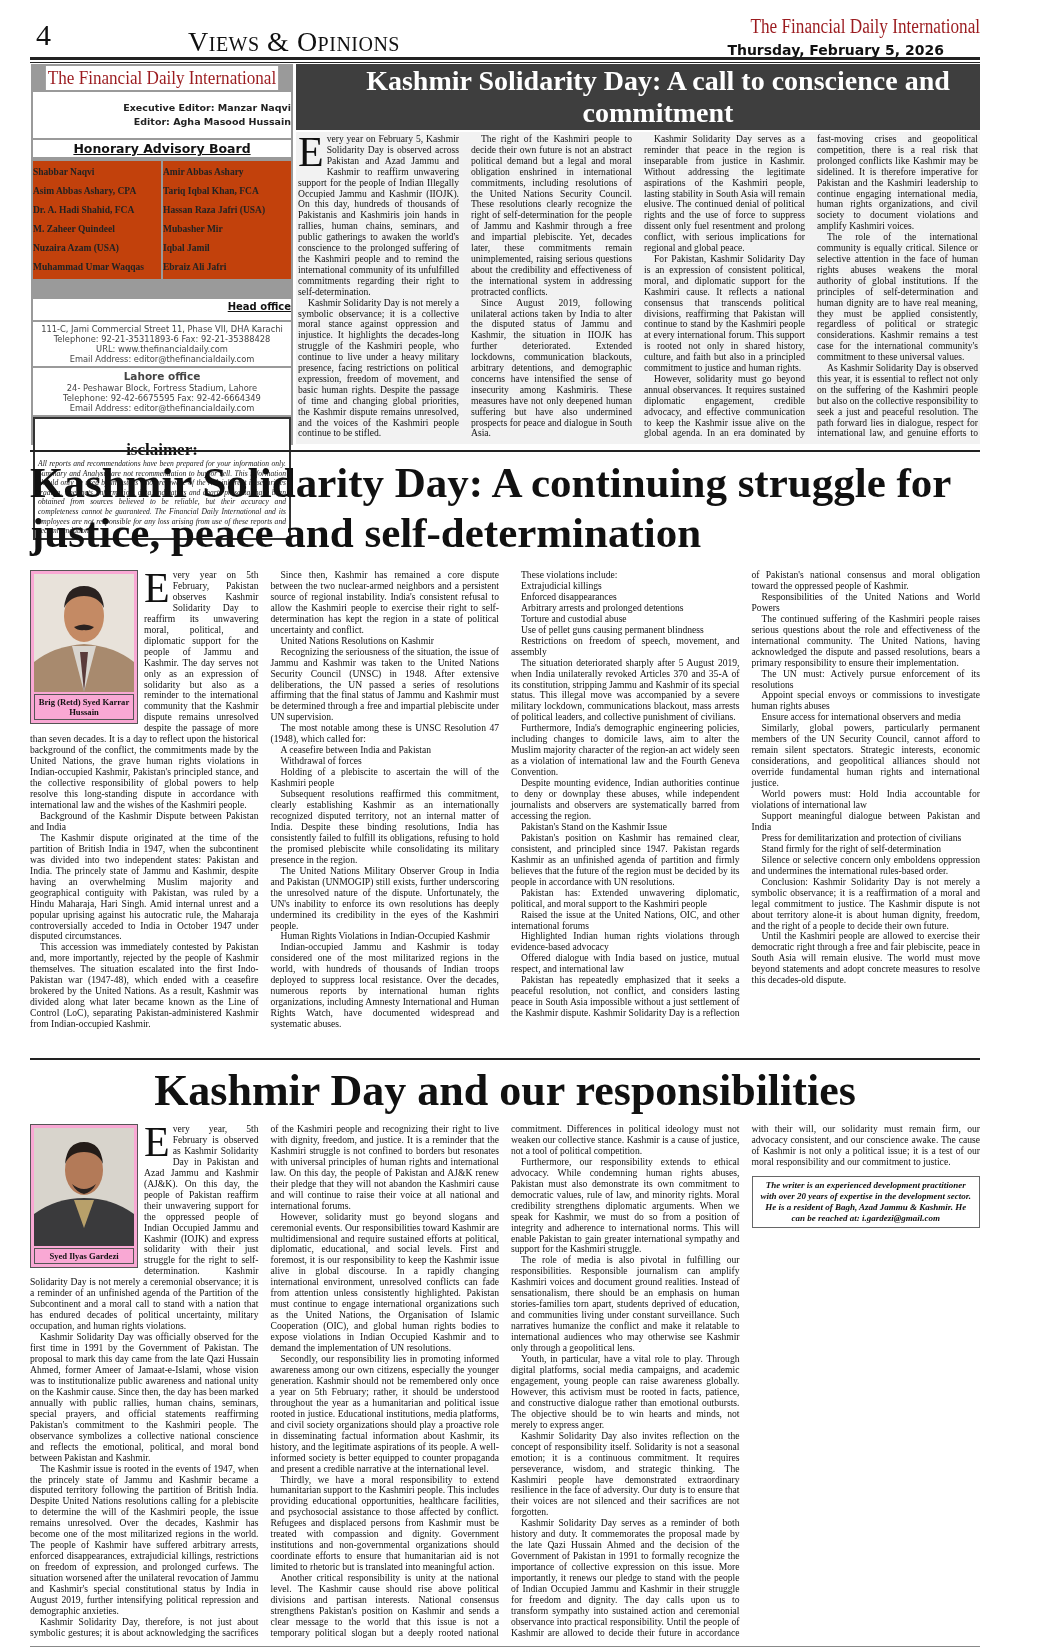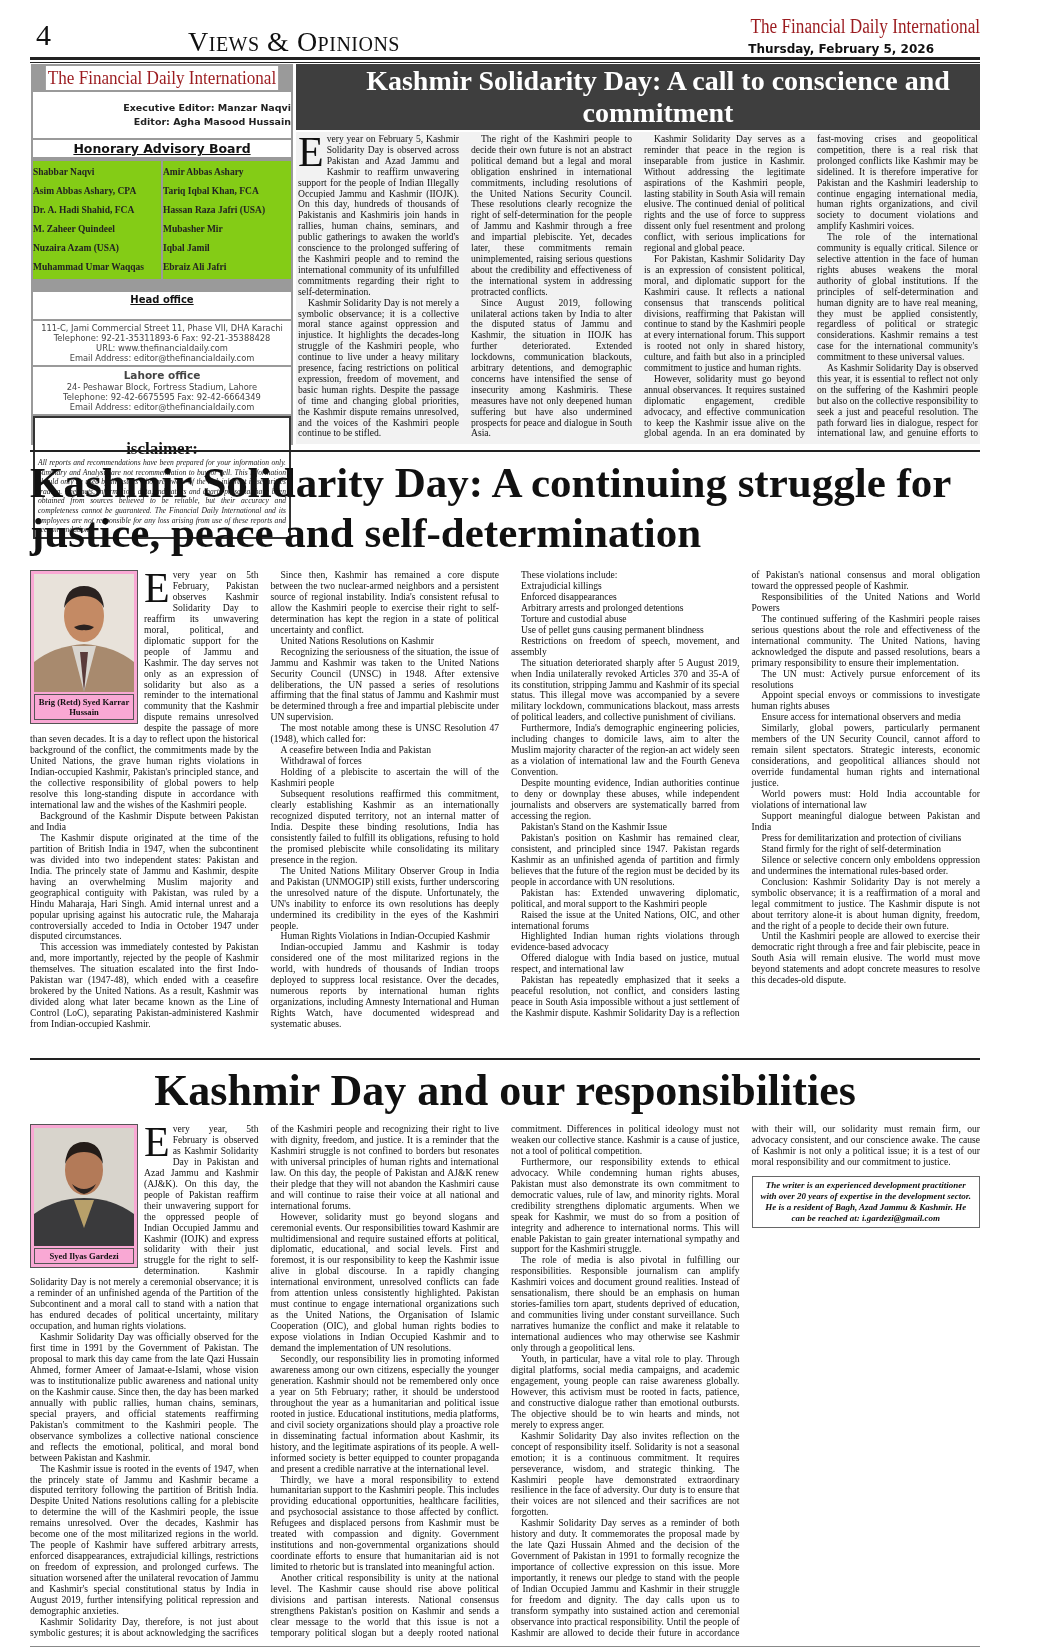--- a/index.html
+++ b/index.html
@@ -4,33 +4,33 @@
 <style>
   * { box-sizing: border-box; margin: 0; padding: 0; }
   html, body { width: 1039px; height: 1652px; background: #ffffff; overflow: hidden; }
   body { position: relative; font-family: "Liberation Serif", serif; color: #111; }
 
   
   .masthead { position: absolute; left: 30px; top: 12px; width: 950px; height: 48px; }
   .page-num { position: absolute; left: 6px; top: 6px; font-size: 30px; font-family: "Liberation Serif", serif; }
   .section-title { position: absolute; left: 158px; top: 14px; font-size: 28px; letter-spacing: 0.5px; font-variant: small-caps; font-family: "Liberation Serif", serif; }
   .paper-name-top { position: absolute; right: 0; top: 3px; font-size: 20px; color: #9b1b1f; font-family: "Liberation Serif", serif; transform: scaleX(0.86); transform-origin: right; }
-  .date-top { position: absolute; right: 46px; top: 30px; font-size: 12px; font-weight: bold; font-family: "DejaVu Sans", sans-serif; }
+  .date-top { position: absolute; right: 36px; top: 30px; font-size: 14px; font-weight: bold; font-family: "DejaVu Sans", sans-serif; }
   .mast-rule { position: absolute; left: 30px; top: 57px; width: 950px; border-top: 3px solid #222; border-bottom: 1px solid #222; height: 6px; }
 
   
   .sidebar { position: absolute; left: 31px; top: 64px; width: 262px; height: 381px; background: #9a9a9a; padding: 2px; }
   .sb-box { background: #fff; text-align: center; font-family: "DejaVu Sans", sans-serif; }
   .sb-paper { font-family: "Liberation Serif", serif; color: #9b1b1f; font-size: 19px; height: 24px; line-height: 24px; transform: scaleX(0.9); }
   .sb-editors { margin-top: 2px; font-size: 9.5px; font-weight: bold; line-height: 14px; padding: 9px 0; color: #222; text-align: right; }
   .sb-board-title { margin-top: 2px; font-size: 12.5px; font-weight: bold; text-decoration: underline; height: 17px; line-height: 17px; }
   .sb-members { margin-top: 4px; display: flex; gap: 2px; }
-  .sb-col { flex: 1; background: #84cc16; font-size: 9.5px; font-weight: bold; color: #222; padding: 2px 0; }
+  .sb-col { flex: 1; background: #c2410c; font-size: 9.5px; font-weight: bold; color: #222; padding: 2px 0; }
   .sb-col div { height: 19px; line-height: 19px; white-space: nowrap; }
-  .sb-head-title { margin-top: 13px; font-size: 10px; font-weight: bold; text-decoration: underline; height: 27px; line-height: 15px; }
+  .sb-head-title { margin-top: 20px; font-size: 10px; font-weight: bold; text-decoration: underline; height: 21px; line-height: 15px; text-align: right; }
   .sb-address { margin-top: 2px; font-size: 8.3px; color: #444; line-height: 10px; padding: 2px 0; }
   .sb-lahore-title { font-size: 10.5px; font-weight: bold; line-height: 13px; }
   .disclaimer { margin-top: 2px; background: #fff; border: 2px solid #333; padding: 1px 3px 2px 3px; }
   .disc-title { font-family: "Liberation Serif", serif; font-weight: bold; font-size: 17px; text-align: center; line-height: 18px; margin-top: 21px; }
   .disc-text { font-family: "Liberation Serif", serif; font-style: italic; font-size: 7.6px; line-height: 9.6px; text-align: justify; color: #222; }
 
   
   .a1-head { position: absolute; left: 296px; top: 64px; width: 684px; height: 66px; background: #3e3e3e; color: #fff; text-align: center; font-weight: bold; font-size: 28px; line-height: 32px; font-family: "Liberation Serif", serif; padding-top: 1px; padding-left: 40px; }
   .a1-body { position: absolute; left: 296px; top: 132px; width: 684px; height: 312px; background: #f2f2f2; column-count: 4; column-gap: 12px; padding: 2px 2px 0 2px; font-size: 9.6px; line-height: 10.9px; text-align: justify; column-fill: auto; overflow: hidden; }
   .a1-body p { text-indent: 10px; }

